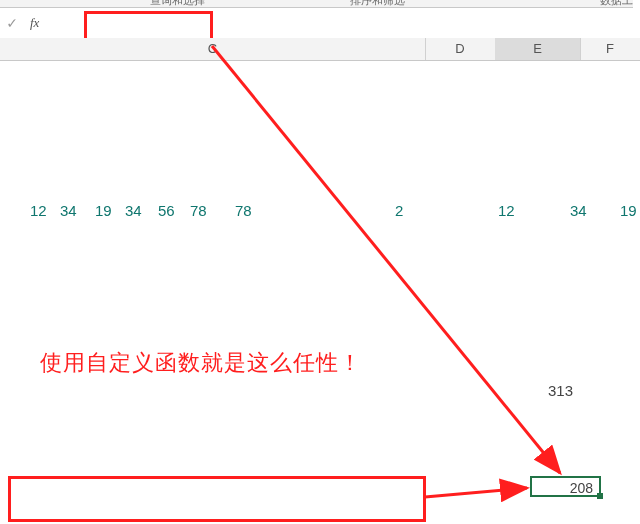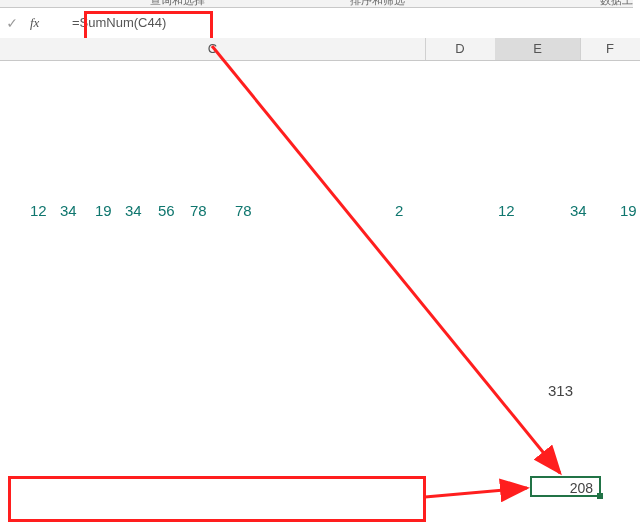--- a/index.html
+++ b/index.html
@@ -222,21 +222,20 @@
 
 <div class="ribbon-strip">
   <span class="ribbon-item1">查询和选择</span>
   <span class="ribbon-item2">排序和筛选</span>
   <span class="ribbon-item3">数据工</span>
 </div>
 
 <div class="formula-bar">
   <div class="fb-check">✓</div>
   <div class="fb-fx">fx</div>
-  <div class="fb-input">=SumNum(C44)</div>
 </div>
 <div class="formula-highlight"></div>
 
 <div class="col-headers">
   <div class="col-h colC">C</div>
   <div class="col-h colD">D</div>
   <div class="col-h colE">E</div>
   <div class="col-h colF">F</div>
 </div>
 
@@ -249,20 +248,21 @@
     <span class="num-cell" style="left:95px;">34</span>
     <span class="num-cell" style="left:128px;">56</span>
     <span class="num-cell" style="left:160px;">78</span>
     <span class="num-cell" style="left:205px;">78</span>
     <span class="num-cell" style="left:365px;">2</span>
     <span class="num-cell" style="left:468px;">12</span>
     <span class="num-cell" style="left:540px;">34</span>
     <span class="num-cell" style="left:590px;">19</span>
   </div>
 
+  <div class="caption-red">使用自定义函数就是这么任性！</div>
 
   <div class="val-313">313</div>
 
   <div class="bottom-box"></div>
 
   <div class="selected-cell">
     <span>208</span>
     <div class="fill-handle"></div>
   </div>
 

